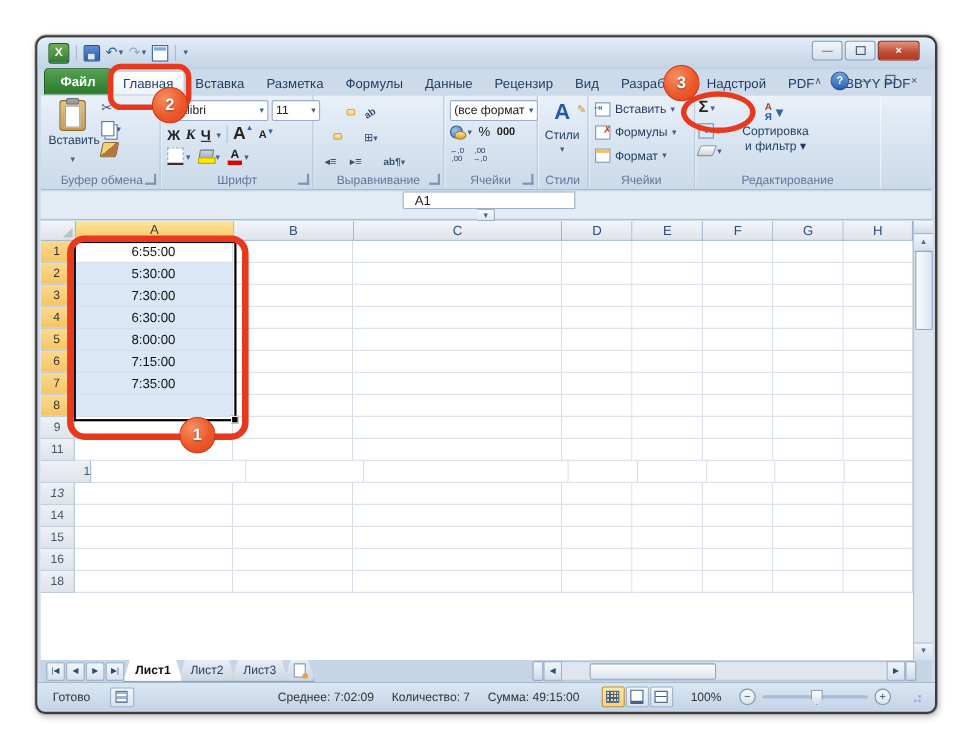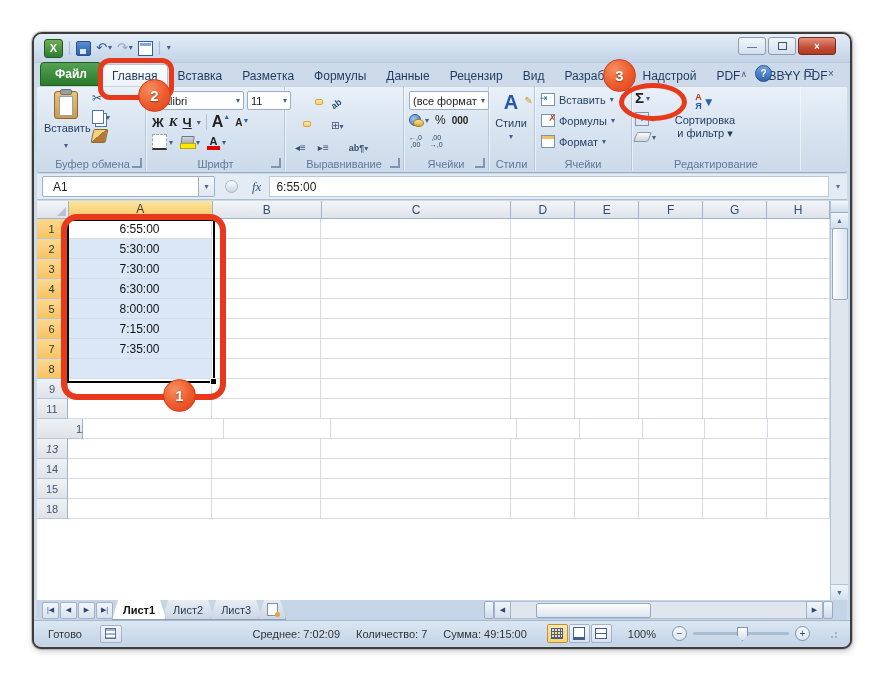--- a/index.html
+++ b/index.html
@@ -140,21 +140,21 @@
   .ed-sort{left:38px;width:70px;}
   .ed-find{left:110px;width:56px;}
   .sorticon{height:24px;display:flex;align-items:center;justify-content:center;gap:1px;}
   .sortAZ{font-size:9px;font-weight:bold;line-height:9px;}
   .sortAZ .a{color:#b03a22;display:block;}
   .sortAZ .z{color:#2458a8;display:block;}
   .funnel{color:#2f64ad;font-size:12px;}
 
   
   .fbar{position:absolute;left:3px;top:140px;width:810px;height:25px;background:#e3ebf5;
-    border-bottom:1px solid #aebfd2;display:flex;align-items:center;}
+    border-bottom:1px solid #aebfd2;display:flex;align-items:center;flex-direction:column;}
   .namebox{margin-left:5px;width:145px;height:19px;background:#fff;border:1px solid #9cb0c7;border-radius:2px 0 0 2px;
     display:flex;align-items:center;padding-left:10px;font-size:12px;color:#222;}
   .namedd{width:15px;height:19px;border:1px solid #9cb0c7;border-left:none;background:linear-gradient(#f4f8fc,#dfe7f1);
     display:flex;align-items:center;justify-content:center;border-radius:0 2px 2px 0;}
   .fx-circle{width:11px;height:11px;border-radius:50%;background:linear-gradient(#fcfdfe,#c9d4e2);border:1px solid #a5b6ca;margin-left:10px;}
   .fx{font-family:"Liberation Serif",serif;font-style:italic;font-size:13px;color:#3c5a80;margin:0 8px 0 14px;}
   .fvalue{flex:1;height:19px;background:#fff;border:1px solid #b9c8da;display:flex;align-items:center;
     padding-left:6px;font-size:12px;color:#222;}
   .fexpand{width:18px;text-align:center;font-size:8px;color:#5a7294;}
 
@@ -648,20 +648,31 @@
             <div class="gcell" style="width: 144px;"></div>
             <div class="gcell" style="width: 109px;"></div>
             <div class="gcell" style="width: 190px;"></div>
             <div class="gcell" style="width: 64px;"></div>
             <div class="gcell" style="width: 64px;"></div>
             <div class="gcell" style="width: 64px;"></div>
             <div class="gcell" style="width: 64px;"></div>
             <div class="gcell" style="width: 63px;"></div>
           </div>
           <div class="grow">
+            <div class="row-h" style="width: 31px;">16</div>
+            <div class="gcell" style="width: 144px;"></div>
+            <div class="gcell" style="width: 109px;"></div>
+            <div class="gcell" style="width: 190px;"></div>
+            <div class="gcell" style="width: 64px;"></div>
+            <div class="gcell" style="width: 64px;"></div>
+            <div class="gcell" style="width: 64px;"></div>
+            <div class="gcell" style="width: 64px;"></div>
+            <div class="gcell" style="width: 63px;"></div>
+          </div>
+          <div class="grow">
             <div class="row-h" style="width: 31px;">18</div>
             <div class="gcell" style="width: 144px;"></div>
             <div class="gcell" style="width: 109px;"></div>
             <div class="gcell" style="width: 190px;"></div>
             <div class="gcell" style="width: 64px;"></div>
             <div class="gcell" style="width: 64px;"></div>
             <div class="gcell" style="width: 64px;"></div>
             <div class="gcell" style="width: 64px;"></div>
             <div class="gcell" style="width: 63px;"></div>
           </div>

